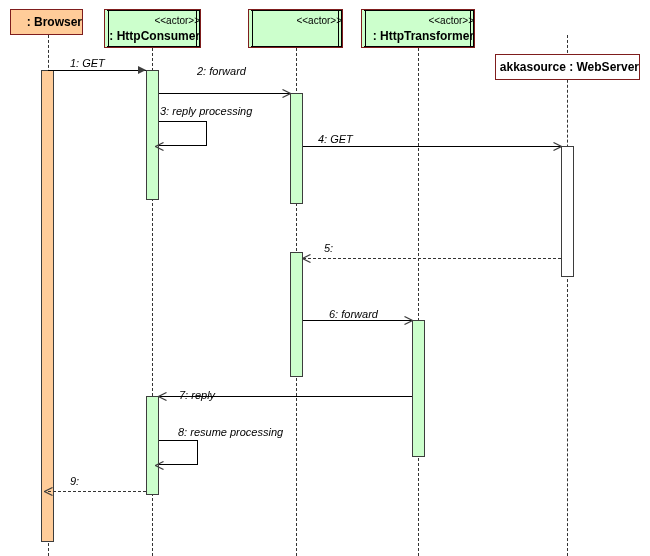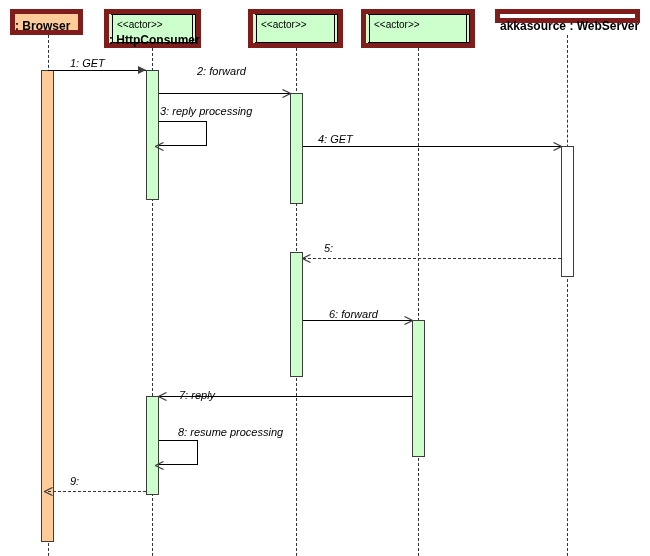--- a/index.html
+++ b/index.html
@@ -6,34 +6,34 @@
   body{
     width:650px;height:556px;position:relative;overflow:hidden;
     font-family:"Liberation Sans","DejaVu Sans",sans-serif;
     -webkit-font-smoothing:none;
   }
   #canvas{position:absolute;left:0;top:0;width:650px;height:556px;}
 
   
   .hdr{
     position:absolute;box-sizing:border-box;
-    border:5px solid #7f1d1d;
-    text-align:left;
+    border:1px solid #7f1d1d;
+    text-align:right;
     color:#000;
     white-space:nowrap;
   }
   .hdr.simple{
     background:#ffcc99;
     height:26px;line-height:24px;
     font-size:12px;font-weight:bold;
   }
   .hdr.plain{
     background:#ffffff;
-    height:14px;line-height:24px;
-    font-size:12px;font-weight:bold;
+    height:26px;line-height:24px;
+    font-size:12px;font-weight:bold;margin-top:45px;
   }
   .hdr.actor{
     background:#ccffcc;
     height:39px;
     padding-top:3px;
     
     box-shadow:inset 3px 0 0 -1px #ccffcc, inset 0 0 0 1px #000;
   }
   .hdr.actor .stereo{
     display:block;font-size:10px;font-weight:normal;line-height:15px;padding-left:8px;
@@ -120,20 +120,21 @@
   <div class="hdr actor" style="left:248px;top:9px;width:95px;">
     <span class="bar-l"></span>
     <span class="bar-r"></span>
     <span class="stereo">&lt;&lt;actor&gt;&gt;</span>
   </div>
 
   <div class="hdr actor" style="left:361px;top:9px;width:114px;">
     <span class="bar-l"></span>
     <span class="bar-r"></span>
     <span class="stereo">&lt;&lt;actor&gt;&gt;</span>
+    <span class="nm">: HttpTransformer</span>
   </div>
 
   <div class="hdr plain" style="left:495px;top:9px;width:145px;">akkasource : WebServer</div>
 
   <div class="act orange" style="left:41px;top:70px;height:472px;"></div>
 
   <div class="act green" style="left:146px;top:70px;height:130px;"></div>
 
   <div class="act green" style="left:146px;top:396px;height:99px;"></div>
 

